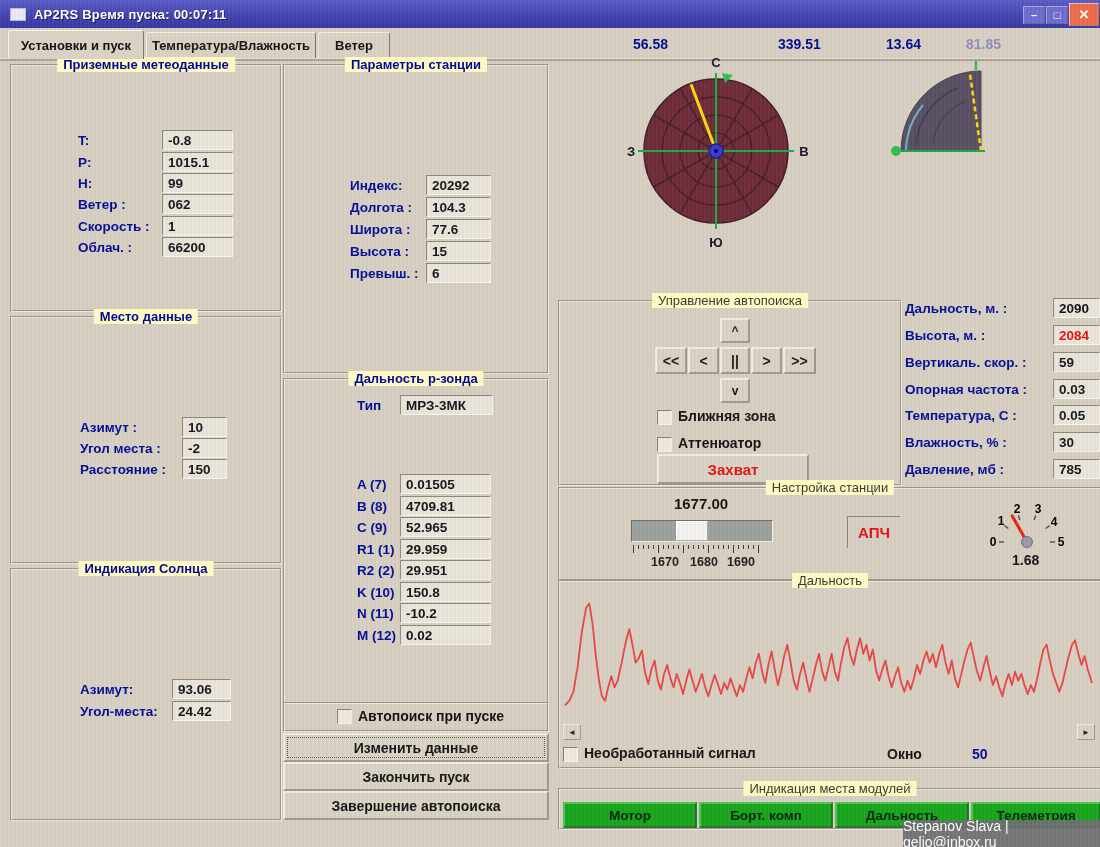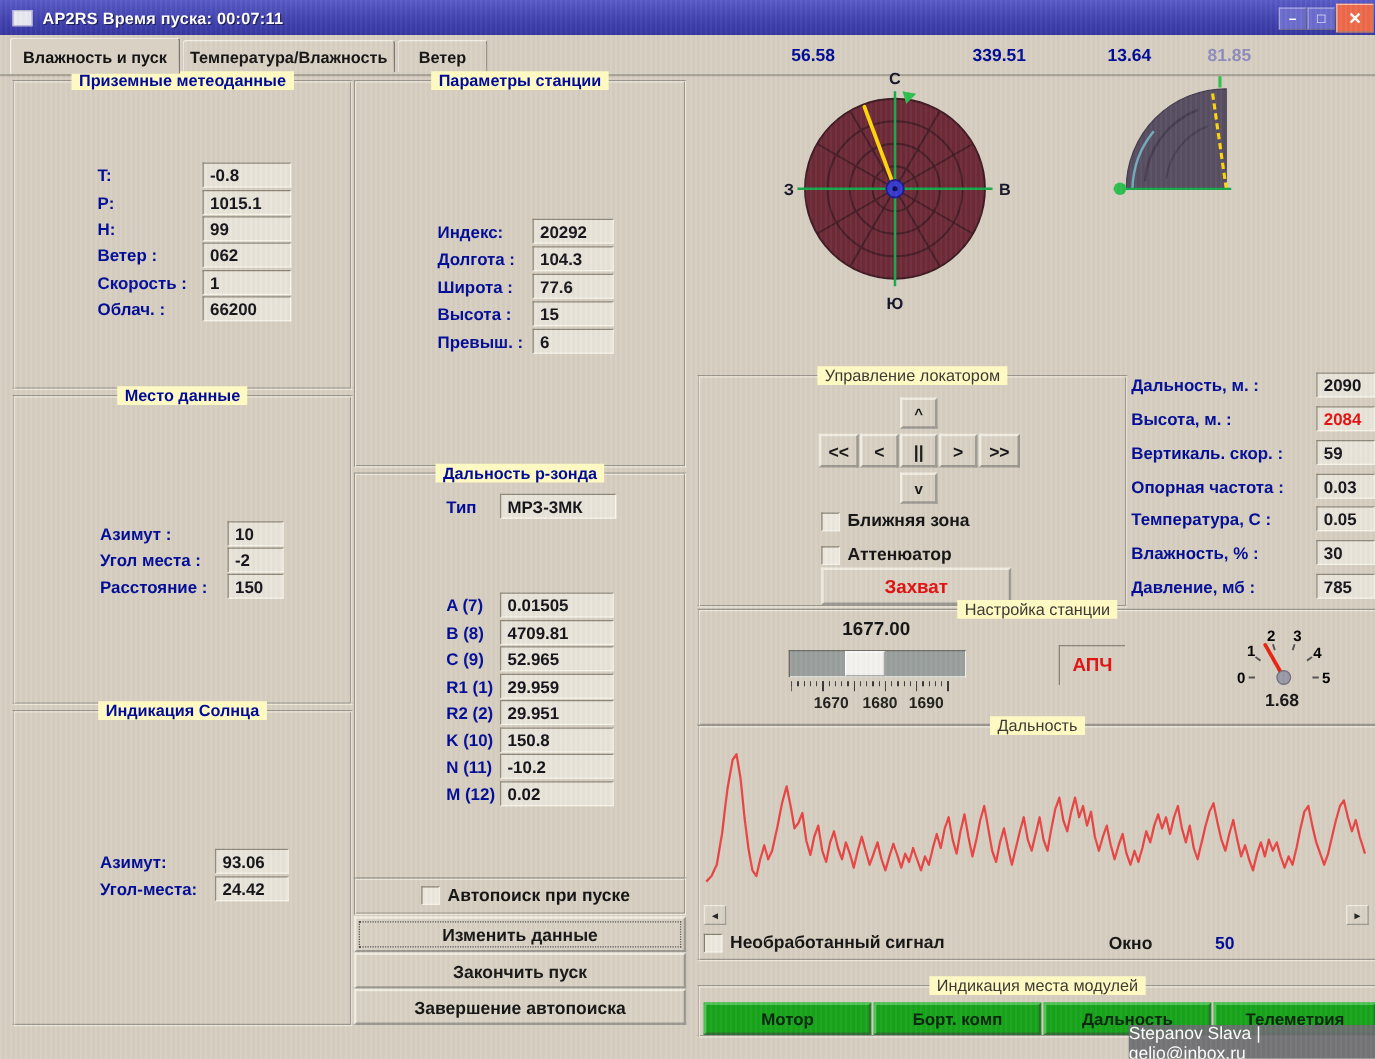--- a/index.html
+++ b/index.html
@@ -80,21 +80,21 @@
 <div class="titlebar">
   <span class="app-icon"></span>
   <span class="title-text">AP2RS Время пуска: 00:07:11</span>
   <span class="winbtn min">–</span>
   <span class="winbtn max">□</span>
   <span class="winbtn close">✕</span>
 </div>
 
 <div class="tabbar">
   <div class="tab active" style="left:8px;width:134px">
-    <span>Влажность и пуск</span>
+    <span>Установки и пуск</span>
     </div>
   <div class="tab" style="left:146px;width:168px">
     <span>Температура/Влажность</span>
     </div>
   <div class="tab" style="left:318px;width:70px">
     <span>Ветер</span>
     </div>
 </div>
 <div class="pagetop"></div>
 
@@ -216,21 +216,21 @@
   <path d="M18,98 A75,75 0 0 1 35,52" fill="none" stroke="#7fd4e2" stroke-width="2" opacity="0.7"></path>
   <path d="M28,92 A66,66 0 0 1 70,35" fill="none" stroke="#3e3749" stroke-width="2" opacity="0.7"></path>
   <path d="M45,90 A52,52 0 0 1 78,48" fill="none" stroke="#3e3749" stroke-width="1.5" opacity="0.6"></path>
   <line x1="93" y1="98" x2="81.8" y2="19.8" stroke="#ffd60a" stroke-width="2.5" stroke-dasharray="5,3"></line>
   <line x1="3" y1="98" x2="97" y2="98" stroke="#17a94a" stroke-width="1.8"></line>
   <line x1="88" y1="8" x2="88" y2="17" stroke="#2fbf4f" stroke-width="2.5"></line>
   <circle cx="8" cy="98" r="5" fill="#2fbf4f"></circle>
 </svg>
 
 <div class="group" style="left:558px;top:300px;width:340px;height:182px">
-  <span class="gtitle plain">Управление локатором</span>
+  <span class="gtitle plain">Управление автопоиска</span>
   <div class="btn3d" style="left:160px;top:16px;width:26px;height:21px;font-size:12px">
     <span>^</span>
     </div>
   <div class="btn3d" style="left:95px;top:45px;width:28px;height:23px">
     <span>&lt;&lt;</span>
     </div>
   <div class="btn3d" style="left:128px;top:45px;width:27px;height:23px">
     <span>&lt;</span>
     </div>
   <div class="btn3d" style="left:160px;top:45px;width:26px;height:23px">

